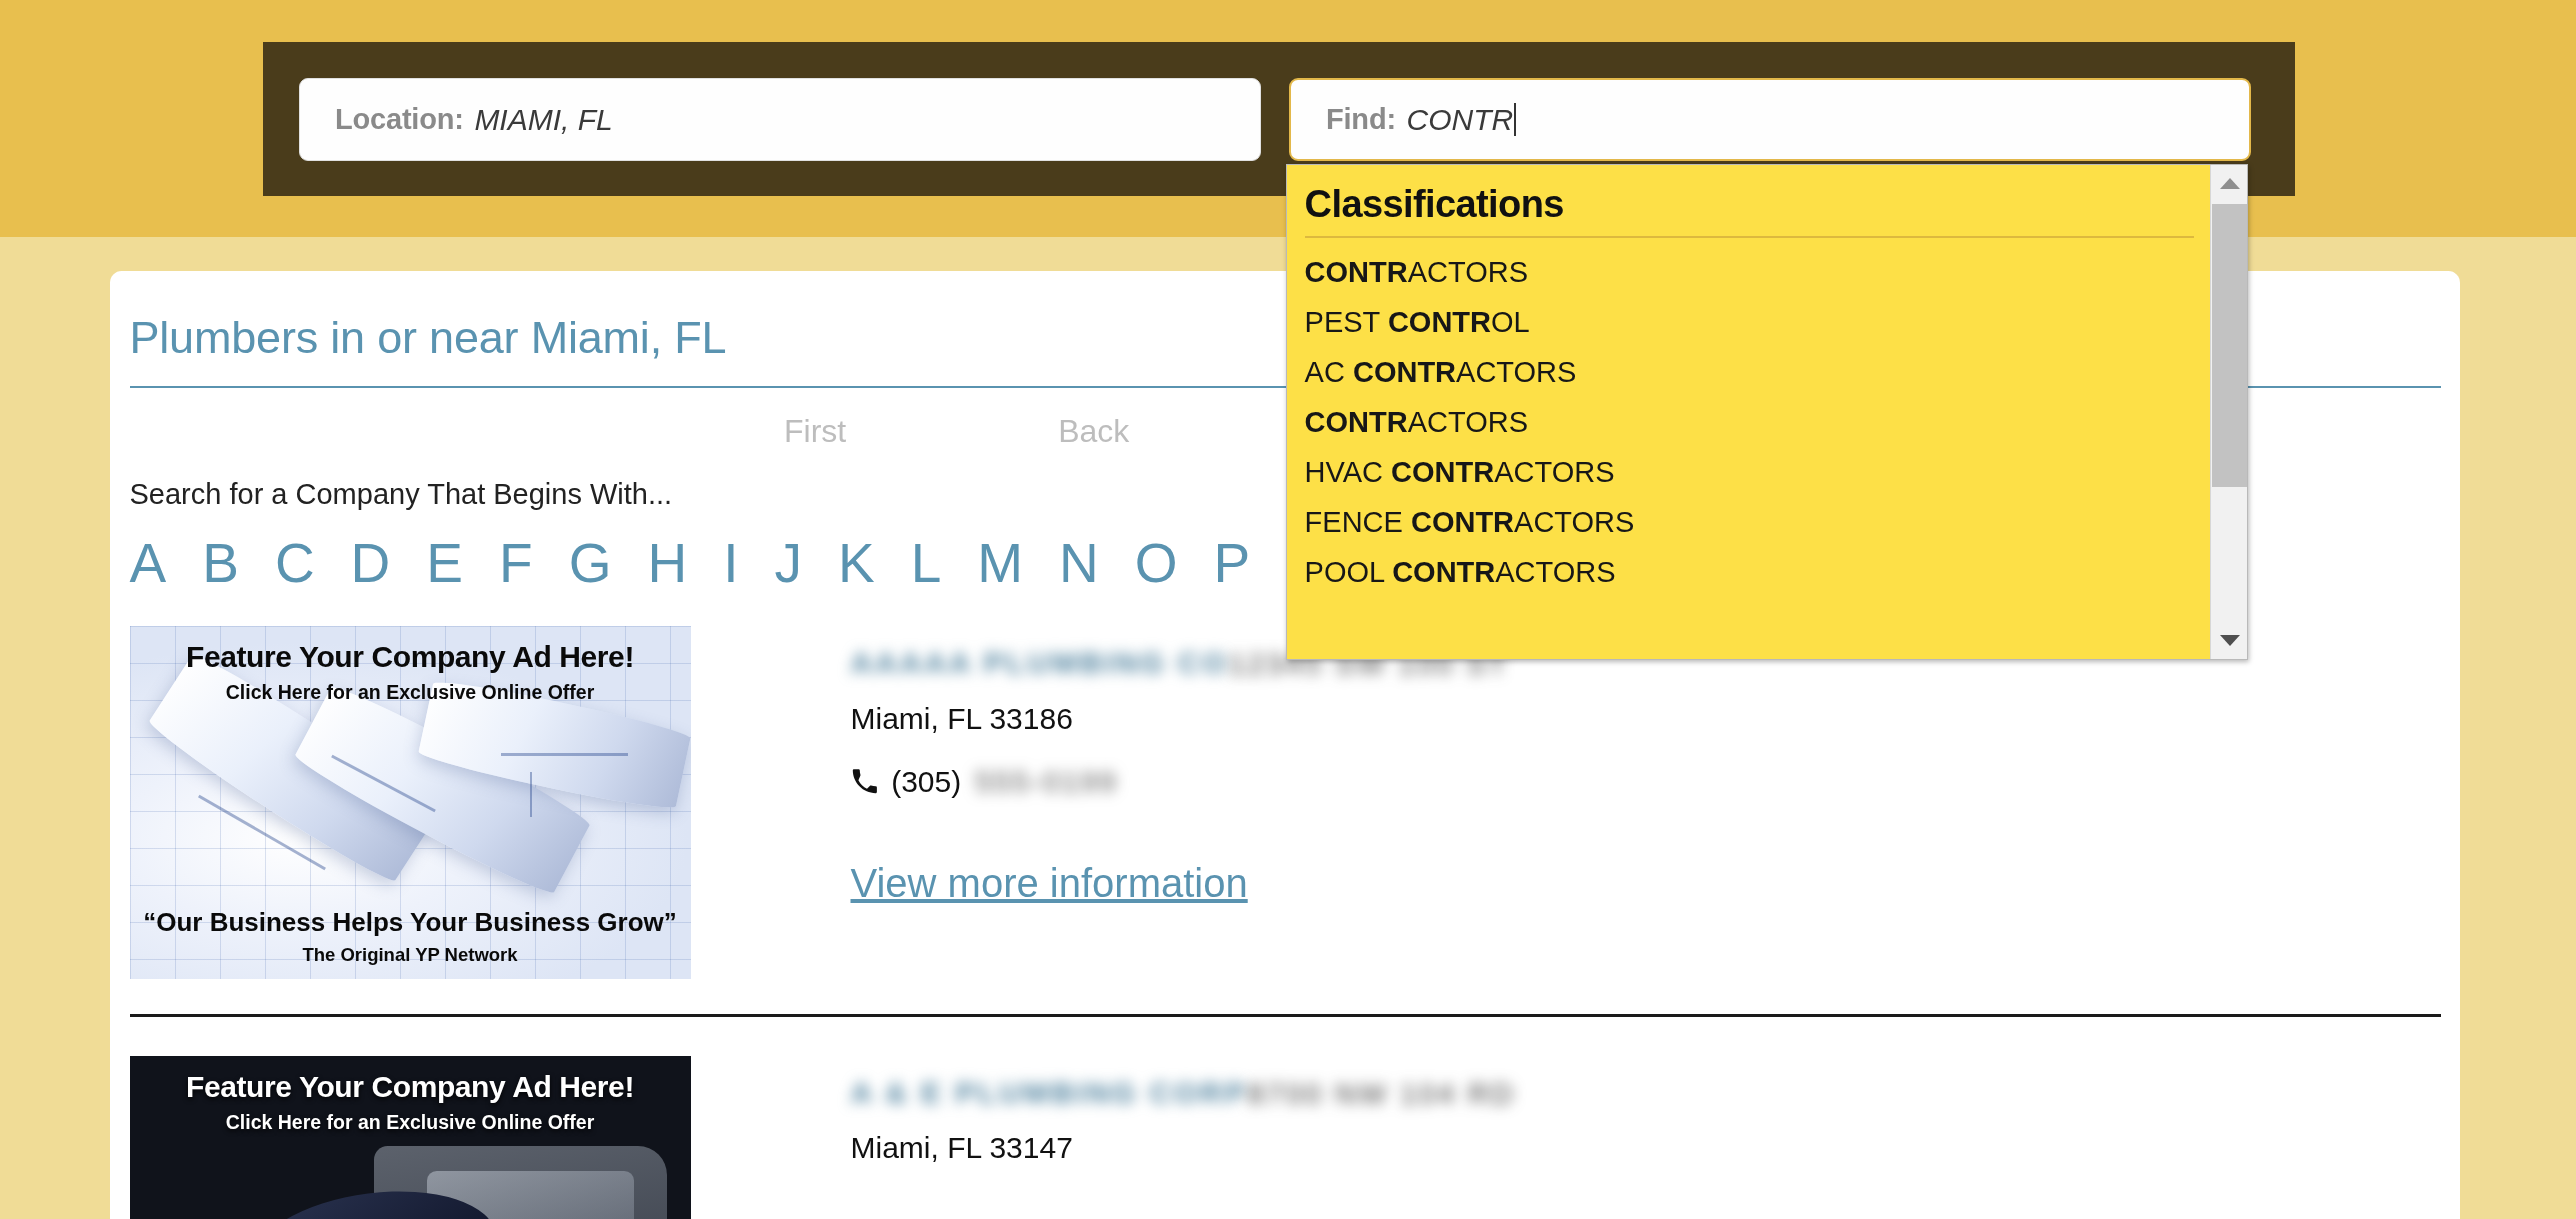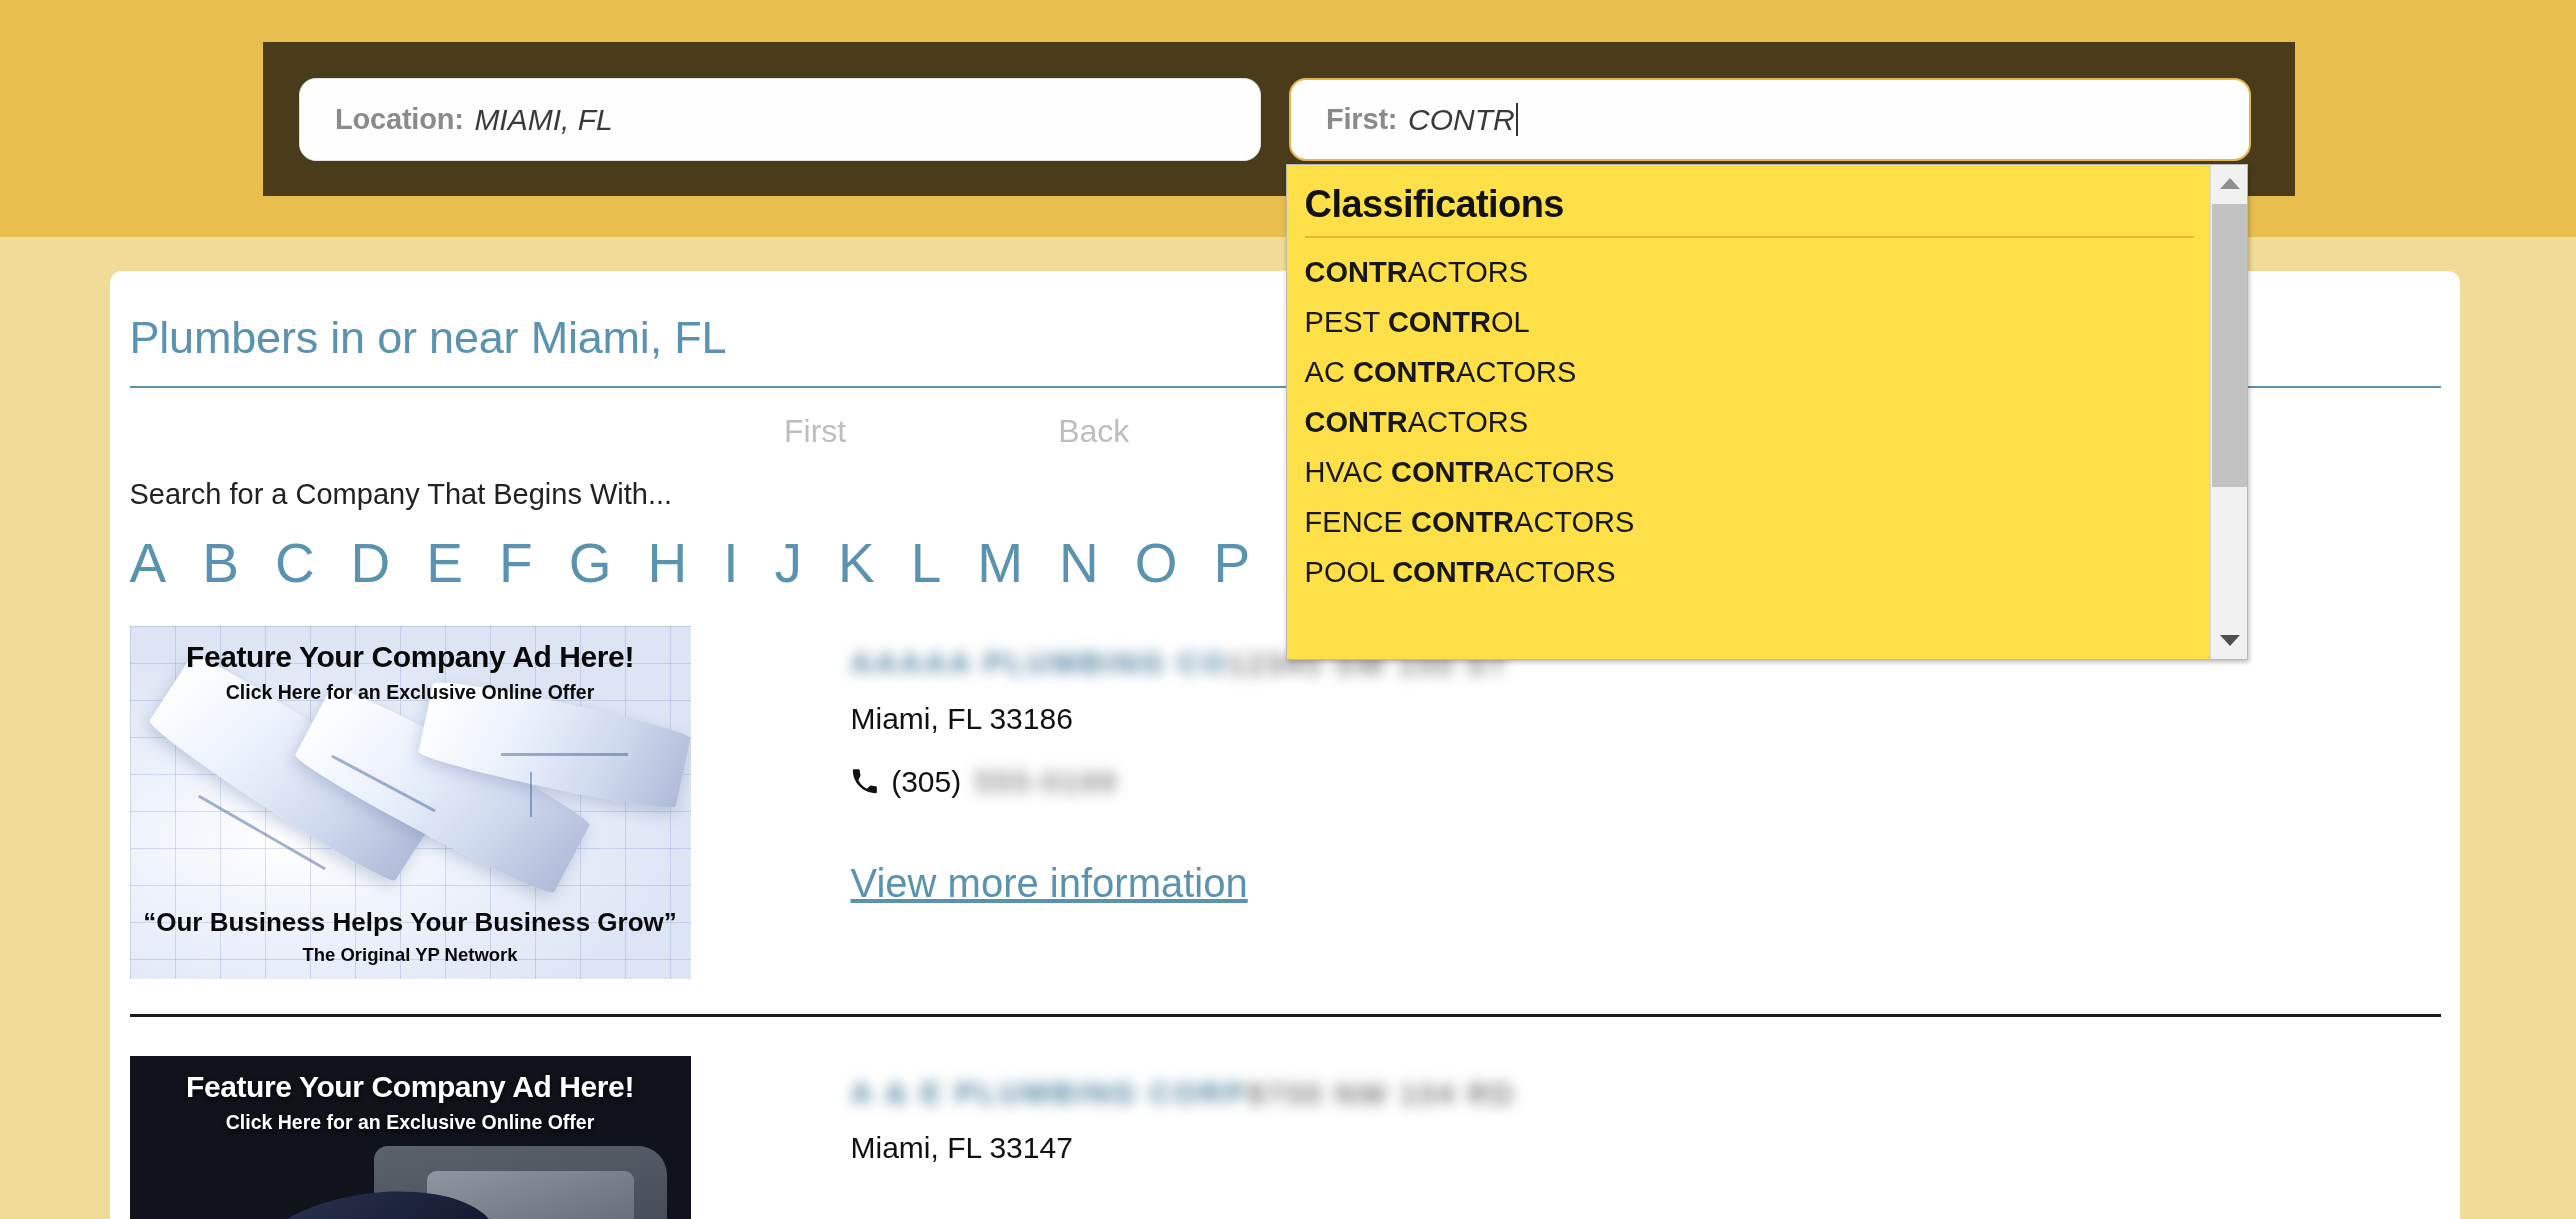--- a/index.html
+++ b/index.html
@@ -32,21 +32,21 @@
     width: 2032px;
     height: 154px;
     background: #4a3c1b;
   }
 
   .search-field {
     position: absolute;
     top: 36px;
     height: 83px;
     background: #fefefe;
-    border-radius: 17px;
+    border-radius: 9px;
     display: flex;
     align-items: center;
     padding-left: 35px;
     white-space: nowrap;
   }
 
   #location-field {
     left: 36px;
     width: 962px;
     border: 1px solid #e0e0e0;
@@ -375,21 +375,21 @@
 <div id="top-band"></div>
 
 <div id="search-bar">
 
   <div class="search-field" id="location-field">
     <span class="field-label">Location:</span>
     <span class="field-value">MIAMI, FL</span>
   </div>
 
   <div class="search-field" id="find-field">
-    <span class="field-label">First:</span>
+    <span class="field-label">Find:</span>
     <span class="field-value">CONTR</span>
       <span id="find-caret"></span>
   </div>
 
 </div>
 
 <div id="classifications-dropdown">
 
   <div id="dropdown-inner">
     <div id="dropdown-heading">Classifications</div>

